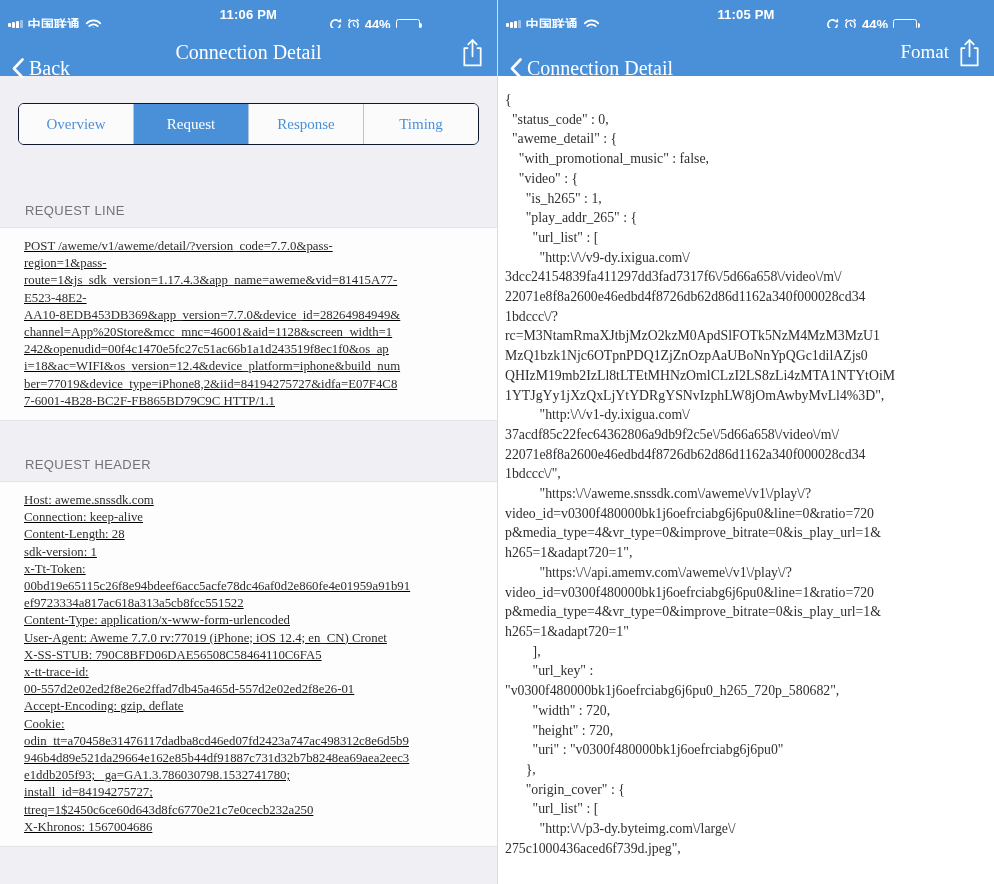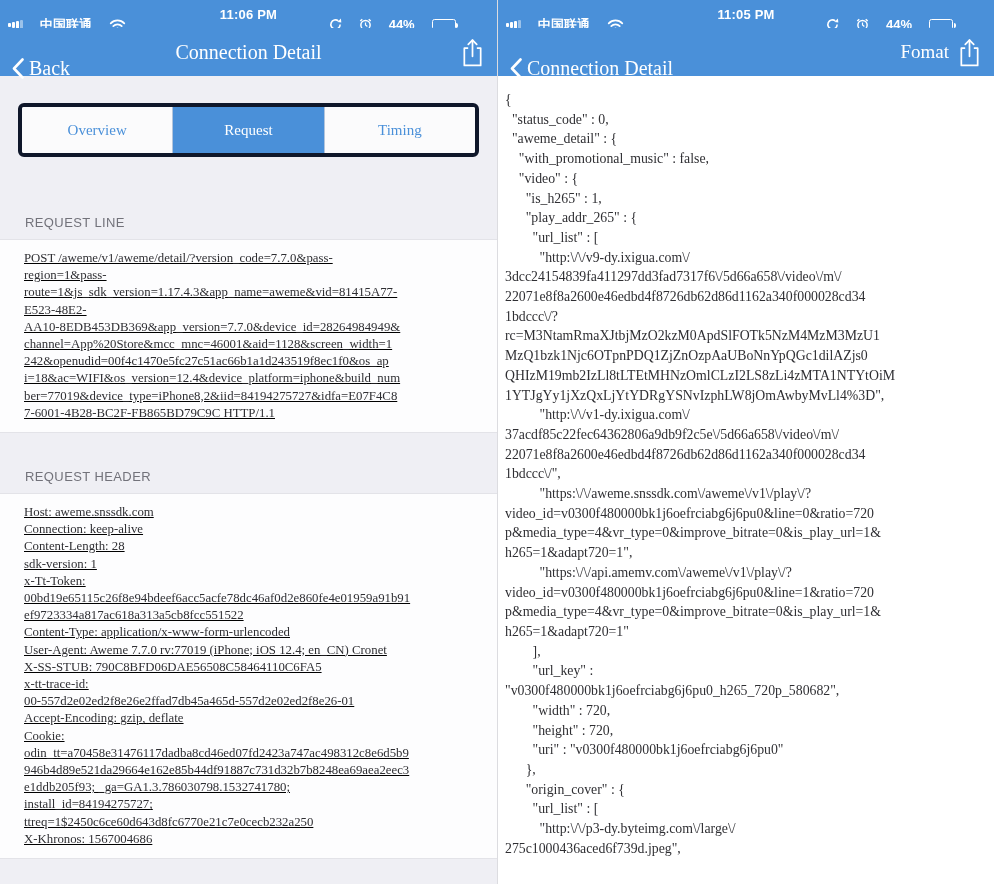--- a/index.html
+++ b/index.html
@@ -12,21 +12,21 @@
   .panel { width:497px; height:884px; overflow:hidden; position:relative; }
   .panel.right { border-left:1px solid #dcdce0; background:#ffffff; }
   .panel.left  { background:#efeff4; }
 
   
   .statusbar {
     height:28px; background:#4a90d9; color:#fff;
     display:flex; align-items:center; padding:0 8px;
     font-size:13px; font-weight:bold;
   }
-  .sb-left, .sb-right { display:flex; align-items:center; gap:17px;margin-top:21px; }
+  .sb-left, .sb-right { display:flex; align-items:center; gap:5px;margin-top:21px; }
   .sb-left { flex:1; }
   .sb-center { flex:1; text-align:center; letter-spacing:.2px; }
   .sb-right { flex:1; justify-content:flex-start; }
   .sigbars { display:flex; align-items:flex-end; gap:1.5px; height:10px; }
   .sigbars i { display:block; width:2.6px; background:#fff; border-radius:1px; }
   .sigbars i:nth-child(1){height:4px} .sigbars i:nth-child(2){height:6px}
   .sigbars i:nth-child(3){height:8px} .sigbars i:nth-child(4){height:10px; opacity:.45}
   .battery { position:relative; width:24px; height:11px; border:1px solid #fff;
     border-radius:2.5px; padding:1px; }
   .battery .fill { height:100%; width:44%; background:#fff; border-radius:1px; }
@@ -39,22 +39,22 @@
     display:flex; align-items:center; padding:0 12px; position:relative;
     font-family:"Liberation Serif", serif;
   }
   .nav-back { display:flex; align-items:center; gap:5px; font-size:20px; cursor:pointer; z-index:2;margin-top:33px; }
   .nav-title { position:absolute; left:0; right:0; text-align:center; font-size:20px; }
   .nav-right { margin-left:auto; display:flex; align-items:center; gap:8px; z-index:2; }
   .nav-action { font-size:19px; cursor:pointer; }
 
   
   .segmented {
-    display:flex; margin:27px 18px 0 18px; height:54px;
-    border:4px solid #0f172a; border-radius:6px; overflow:hidden;
+    display:flex; margin:27px 18px 0 18px; height:42px;
+    border:1px solid #0f172a; border-radius:6px; overflow:hidden;
     background:#fbfbfc;
   }
   .seg {
     flex:1; display:flex; align-items:center; justify-content:center;
     color:#4a90d9; font-size:15px; font-family:"Liberation Serif", serif;
     border-left:1px solid #b3c5dc; cursor:pointer; background:#fbfbfc;
   }
   .seg:first-child { border-left:none; }
   .seg.active { background:#4a90d9; color:#fff; }
 
@@ -145,20 +145,21 @@
                 <path d="M8.6 6.6L13 2.2l4.4 4.4" stroke-linecap="round"></path>
               </g>
             </svg>
         </span>
       </div>
     </div>
 
     <div class="segmented">
       <div class="seg">Overview</div>
       <div class="seg active">Request</div>
+      <div class="seg">Response</div>
       <div class="seg">Timing</div>
     </div>
 
     <div class="sec-label first">REQUEST LINE</div>
     <div class="card">
       <div class="pre">POST /aweme/v1/aweme/detail/?version_code=7.7.0&amp;pass-
 region=1&amp;pass-
 route=1&amp;js_sdk_version=1.17.4.3&amp;app_name=aweme&amp;vid=81415A77-
 E523-48E2-
 AA10-8EDB453DB369&amp;app_version=7.7.0&amp;device_id=28264984949&amp;

